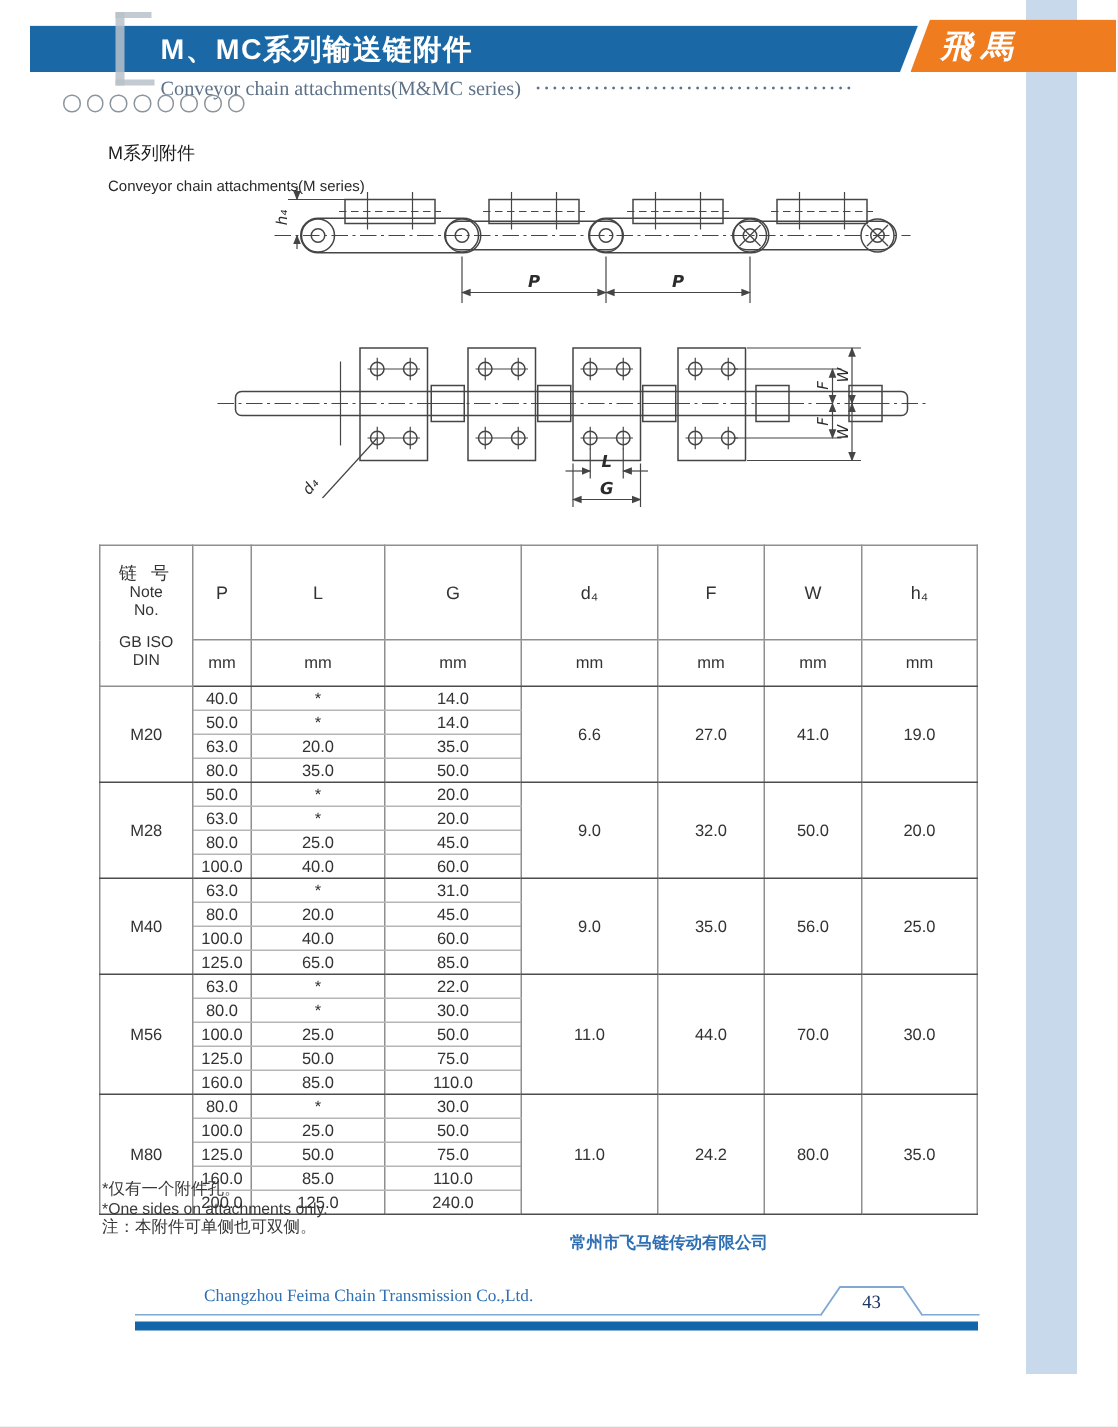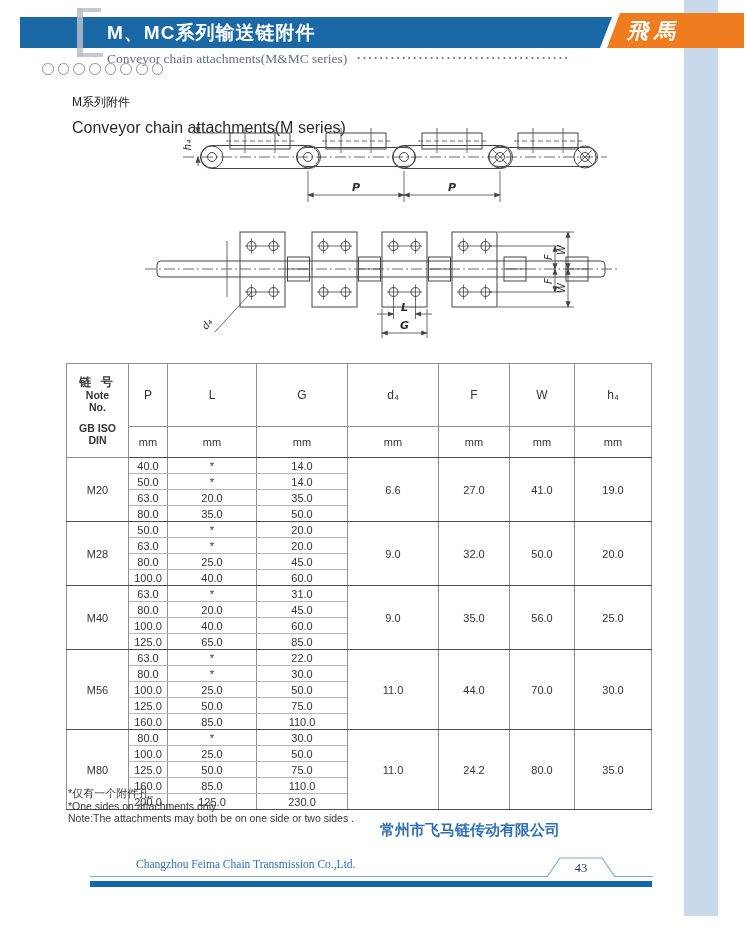--- a/index.html
+++ b/index.html
@@ -22,21 +22,21 @@
   .bracket{background:#b9c1c9;opacity:.85;z-index:5;}
   .subtitle{left:107px;top:51px;font-family:"Liberation Serif",serif;font-size:13.5px;
             color:#5e7288;white-space:nowrap;}
   .subtitle .dots{margin-left:10px;font-size:8px;letter-spacing:2.8px;vertical-align:2px;color:#5e7288;}
   .circles{left:42px;top:63px;display:flex;gap:4.2px;}
   .circles .c{width:11.5px;height:11.5px;border:1.6px solid #8d959c;border-radius:50%;box-sizing:border-box;}
 
   
   .section{left:72px;top:94px;color:#1c1c1c;}
   .section .cn{font-size:12px;margin-bottom:8px;}
-  .section .en{font-size:16px;color:#2a2a2a;text-align:center;}
+  .section .en{font-size:10px;color:#2a2a2a;text-align:center;}
 
   
   svg{overflow:visible;}
   .dwg line,.dwg rect,.dwg circle,.dwg path,.dwg ellipse{stroke:#454545;stroke-width:1;fill:none;}
   .dwg .thin{stroke-width:.8;}
   .dwg .cl{stroke-dasharray:11 3 2 3;stroke-width:.8;}
   .dwg .dash{stroke-dasharray:5 3;stroke-width:.8;}
   .dwg text{stroke:none;fill:#2c2c2c;font-family:"DejaVu Sans",sans-serif;
             font-style:italic;font-size:10px;text-anchor:middle;}
   .dwg .big{font-size:11px;font-weight:bold;}
@@ -44,37 +44,37 @@
   
   .tbl-wrap{left:66px;top:363px;}
   table.spec{border-collapse:collapse;table-layout:fixed;width:585px;font-size:11px;color:#333;}
   .spec th,.spec td{border:1px solid #8f8f8f;font-weight:normal;text-align:center;
                     padding:0;overflow:hidden;white-space:nowrap;}
   .spec thead tr.r1 th{height:62px;font-size:12px;}
   .spec thead tr.r2 th{height:30px;border-bottom-color:#4c4c4c;}
   .spec tbody td{height:15px;}
   .spec td.sub{border-bottom-color:#b5b5b5;}
   .spec td.group-end,.spec th.group-end{border-bottom-color:#4c4c4c;}
-  .chain-h div{line-height:12px;font-weight:bold;}
+  .chain-h div{line-height:12px;}
   .chain-h .ch-cn{font-size:12px;letter-spacing:3px;margin-bottom:1px;}
   .chain-h .ch-en{font-size:10.5px;}
   .chain-h .ch-gap{height:9px;}
 
   
   .notes{left:68px;top:787px;color:#383838;}
   .notes .cn{font-size:11px;line-height:12.5px;}
   .notes .en{font-size:10.5px;line-height:12.5px;}
 
   
   .f-line{top:876px;height:0;border-top:1.5px solid var(--accent_line,#7fa8d2);}
   .f-bar{left:90px;top:881px;width:562px;height:5.5px;background:var(--footer_bar,#1366a9);}
   .company-en{left:136px;top:858px;width:215px;text-align:center;font-family:"Liberation Serif",serif;
               font-size:11.5px;color:var(--company_blue,#2f6fb3);white-space:nowrap;}
   .company-cn{left:380px;top:821px;width:100px;text-align:center;font-weight:bold;
-              font-size:15px;color:var(--company_blue,#2f6fb3);white-space:nowrap;}
+              font-size:11px;color:var(--company_blue,#2f6fb3);white-space:nowrap;}
   .pageno-svg{left:540px;top:855px;}
   .pageno-svg path{fill:#fff;stroke:var(--accent_line,#7fa8d2);stroke-width:1.2;}
   .pageno-svg text{font-family:"Liberation Serif",serif;font-size:12.5px;fill:#1c3764;text-anchor:middle;}
 </style>
 </head>
 <body>
 
 <div class="page">
 
   <div class="abs side-bar"></div>
@@ -431,30 +431,30 @@
             <td class="sub">75.0</td>
           </tr>
           <tr>
             <td class="sub">160.0</td>
             <td class="sub">85.0</td>
             <td class="sub">110.0</td>
           </tr>
           <tr>
             <td class="group-end">200.0</td>
             <td class="group-end">125.0</td>
-            <td class="group-end">230.0</td>
+            <td class="group-end">240.0</td>
           </tr>
         </tbody>
     </table>
   </div>
 
   <div class="abs notes">
     <div class="cn">*仅有一个附件孔。</div>
     <div class="en">*One sides on attachments only.</div>
-    <div class="en">Note:The attachments may both be on one side or two sides .</div>
+    <div class="cn">注：本附件可单侧也可双侧。</div>
   </div>
 
   <div class="abs company-en">Changzhou Feima Chain Transmission Co.,Ltd.</div>
   <div class="abs company-cn">常州市飞马链传动有限公司</div>
   <div class="abs f-line" style="left:90px;width:457px;"></div>
   <div class="abs f-line" style="left:615px;width:38px;"></div>
   <svg class="abs pageno-svg" width="84" height="23" viewBox="0 0 84 23">
     <path d="M7,22 L20,3 L62,3 L75,22"></path>
     <text x="41" y="17">43</text>
   </svg>

